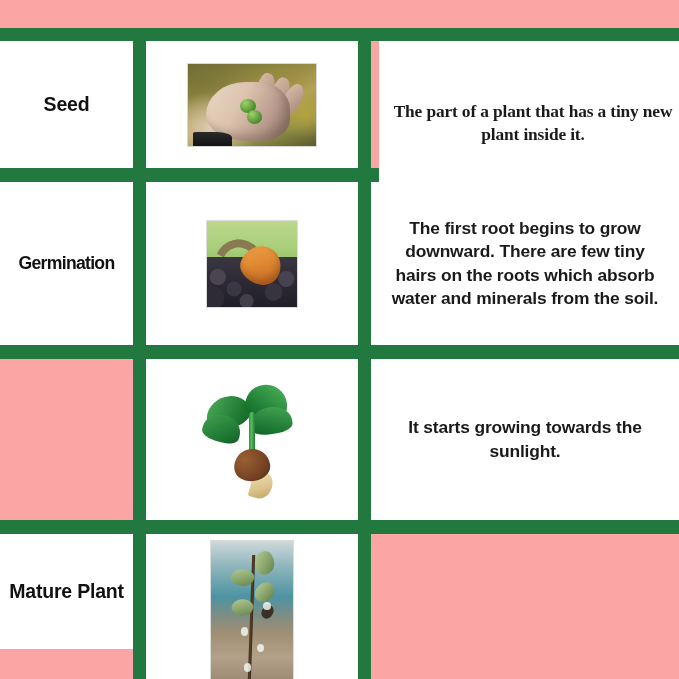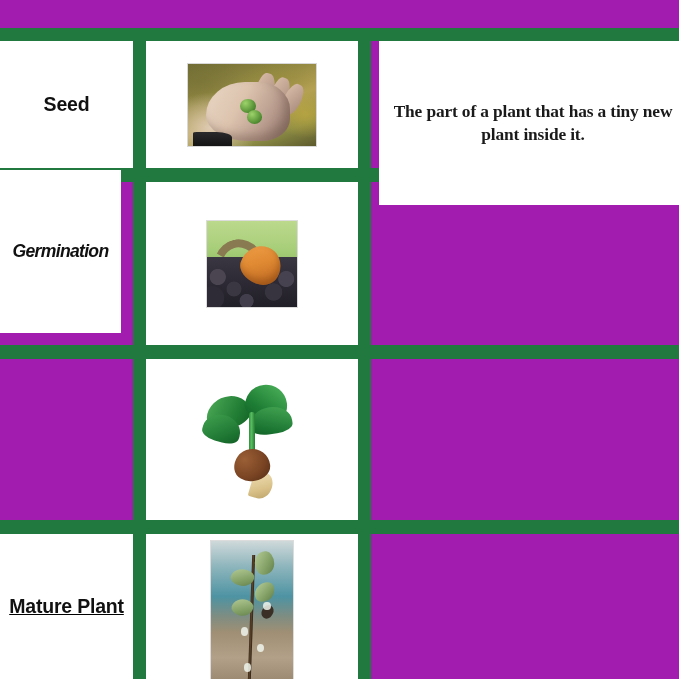--- a/index.html
+++ b/index.html
@@ -1,20 +1,20 @@
 <!DOCTYPE html>
 <html><head>
 <meta charset="utf-8">
 <style>
   html,body{margin:0;padding:0;}
   body{
     width:679px;height:679px;overflow:hidden;background:#ffffff;
     font-family:"Liberation Sans","DejaVu Sans",sans-serif;
   }
-  .sheet{position:relative;width:679px;height:679px;background:#a21caf;}
+  .sheet{position:relative;width:679px;height:679px;background:#fca5a5;}
 
   
   .hline{position:absolute;left:0;width:679px;background:#21793f;}
   .vline{position:absolute;width:13px;background:#21793f;}
 
   
   .cell{position:absolute;display:flex;align-items:center;justify-content:center;
         box-sizing:border-box;background:#fff;}
   .stage-cell{padding:4px 2px;}
   .stage-label{
@@ -153,44 +153,50 @@
       <div class="hand"></div>
       <div class="seedball sb1"></div>
       <div class="seedball sb2"></div>
       <div class="cuff"></div>
     </div>
   </div>
   <div class="cell desc-cell" style="left:379px;top:41px;width:308px;height:164px;font-family:Liberation Serif, serif;">
     <div class="desc-text">The part of a plant that has a tiny new plant inside it.</div>
   </div>
 
-  <div class="cell stage-cell" style="left:0;top:170px;width:121px;height:163px;font-style:italic;">
+  <div class="cell stage-cell" style="left:0;top:182px;width:133px;height:163px;">
     <div class="stage-label tight">Germination</div>
   </div>
   <div class="cell img-cell" style="left:146px;top:182px;width:212px;height:163px;">
     <div class="pic pic-germ">
       <div class="radicle"></div>
       <div class="soil"></div>
       <div class="cotyl"></div>
     </div>
+  </div>
+  <div class="cell desc-cell" style="left:371px;top:182px;width:308px;height:163px;">
+    <div class="desc-text">The first root begins to grow downward. There are few tiny hairs on the roots which absorb water and minerals from the soil.</div>
   </div>
 
   <div class="cell img-cell" style="left:146px;top:359px;width:212px;height:161px;">
     <div class="pic pic-seedling">
       <div class="leaf leafA"></div>
       <div class="leaf leafB"></div>
       <div class="leaf leafC"></div>
       <div class="leaf leafD"></div>
       <div class="stem"></div>
       <div class="rootlet"></div>
       <div class="seedbody"></div>
     </div>
   </div>
-
-  <div class="cell stage-cell" style="left:0;top:534px;width:133px;height:145px;text-decoration:underline;">
+  <div class="cell desc-cell" style="left:371px;top:359px;width:308px;height:161px;">
+    <div class="desc-text">It starts growing towards the sunlight.</div>
+  </div>
+
+  <div class="cell stage-cell" style="left:0;top:534px;width:133px;height:115px;">
     <div class="stage-label">Mature Plant</div>
   </div>
   <div class="cell img-cell" style="left:146px;top:534px;width:212px;height:145px;align-items:flex-start;padding-top:6px;">
     <div class="pic pic-mature">
       <div class="mstem"></div>
       <div class="mleaf ml1"></div>
       <div class="mleaf ml2"></div>
       <div class="mleaf ml3"></div>
       <div class="mleaf ml4"></div>
       <div class="mdark"></div>

